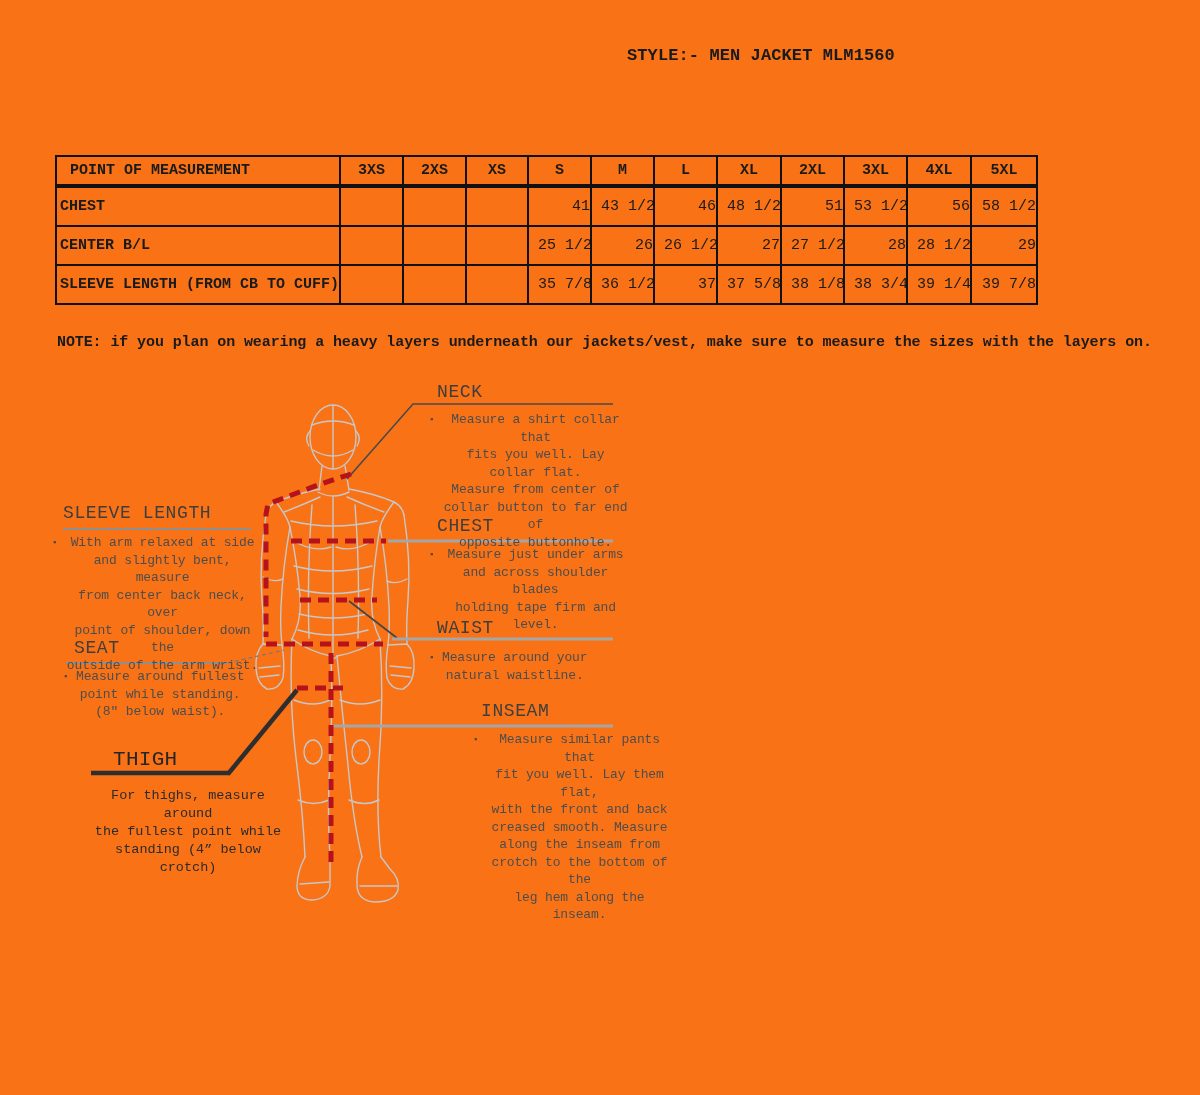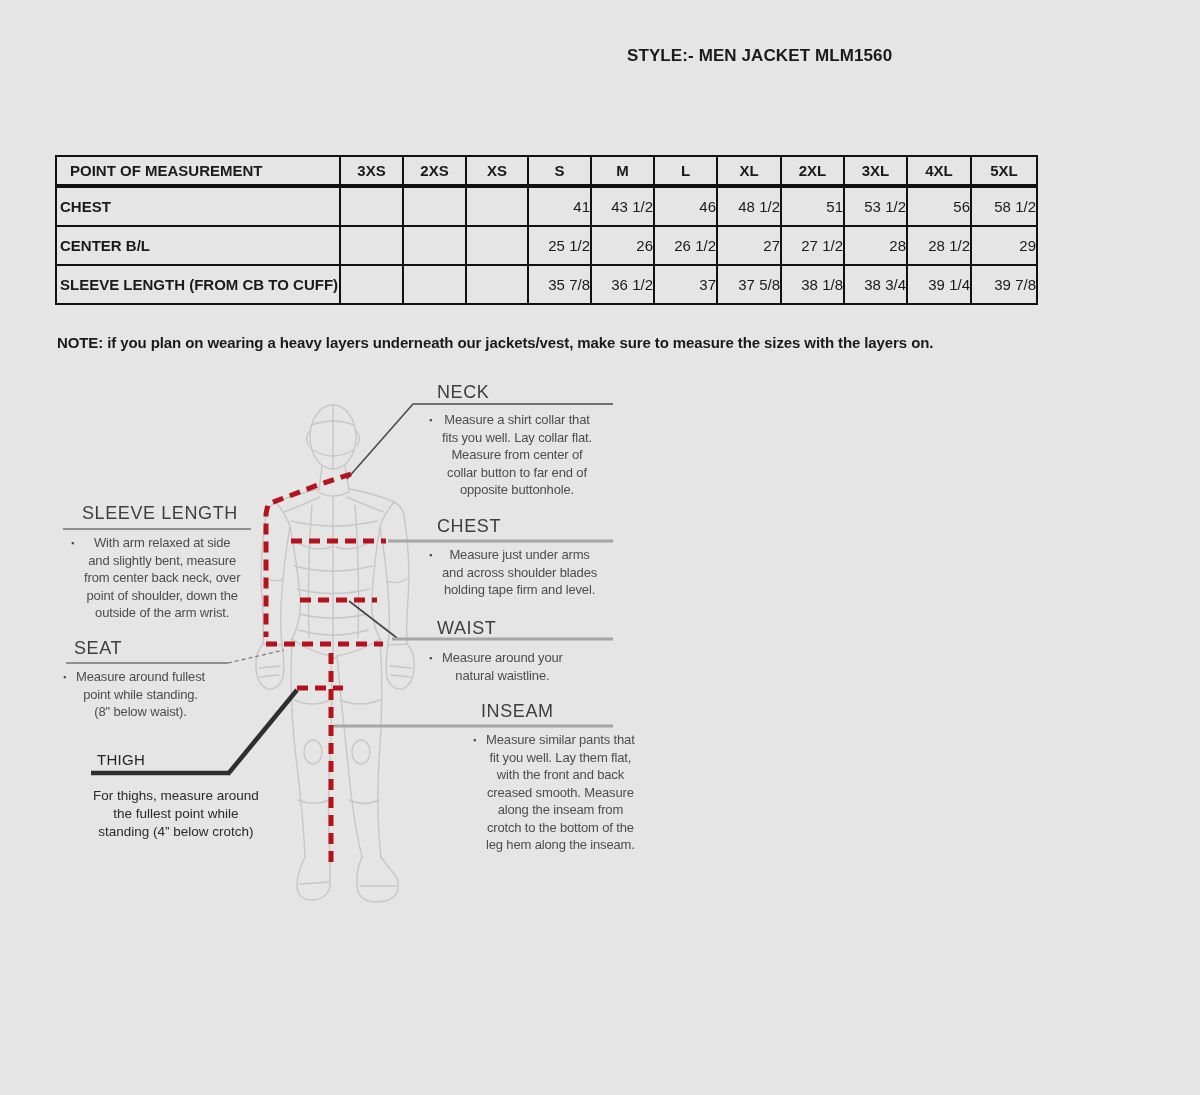--- a/index.html
+++ b/index.html
@@ -1,17 +1,17 @@
 <!DOCTYPE html>
 <html><head>
 <meta charset="utf-8">
 <style>
   html,body{margin:0;padding:0;background:#fff;}
-  #page{position:relative;width:1200px;height:1095px;background:#e5e5e5;overflow:hidden;
-        font-family:Liberation Sans, sans-serif;color:#1a1a1a;}
+  #page{position:relative;width:1200px;height:1095px;background:#f97316;overflow:hidden;
+        font-family:Liberation Mono, monospace;color:#1a1a1a;}
 
   
   #doc-title{position:absolute;left:627px;top:46px;font-size:17px;font-weight:bold;
              white-space:nowrap;letter-spacing:0.1px;}
 
   
   #size-table{position:absolute;left:55px;top:155px;width:981px;border-collapse:collapse;
               table-layout:fixed;}
   #size-table th,#size-table td{border:2px solid #111;overflow:hidden;white-space:nowrap;
               font-size:15px;vertical-align:middle;padding:0;}
@@ -46,30 +46,30 @@
   #sec-chest .sec-body{margin-top:9px;}
 
   #sec-waist {left:429px;top:617px;width:190px;}
   #sec-waist .sec-title{margin-left:8px;}
   #sec-waist .sec-body{margin-top:10px;}
 
   #sec-inseam{left:429px;top:700px;width:200px;margin-left:44px;}
   #sec-inseam .sec-title{margin-left:8px;}
   #sec-inseam .sec-body{margin-top:9px;}
 
-  #sec-sleeve{left:71px;top:502px;width:208px;}
+  #sec-sleeve{left:52px;top:502px;width:208px;}
   #sec-sleeve .sec-title{margin-left:11px;}
   #sec-sleeve .sec-body{margin-top:10px;}
 
   #sec-seat  {left:63px;top:637px;width:190px;}
   #sec-seat  .sec-title{margin-left:11px;}
   #sec-seat  .sec-body{margin-top:9px;}
 
   #sec-thigh {left:93px;top:747px;width:190px;}
-  #sec-thigh .sec-title{font-size:15px;color:#262626;letter-spacing:0.3px;line-height:26px;margin-left:4px;}
+  #sec-thigh .sec-title{font-size:21px;color:#262626;letter-spacing:0.3px;line-height:26px;margin-left:20px;}
   #sec-thigh .sec-body{margin-top:14px;}
   #sec-thigh .sec-text{font-size:13.5px;line-height:18px;color:#2b2b2b;letter-spacing:0;}
 </style>
 </head>
 <body>
 
 <div id="page">
 
   <div id="doc-title">STYLE:- MEN JACKET  MLM1560</div>
 

